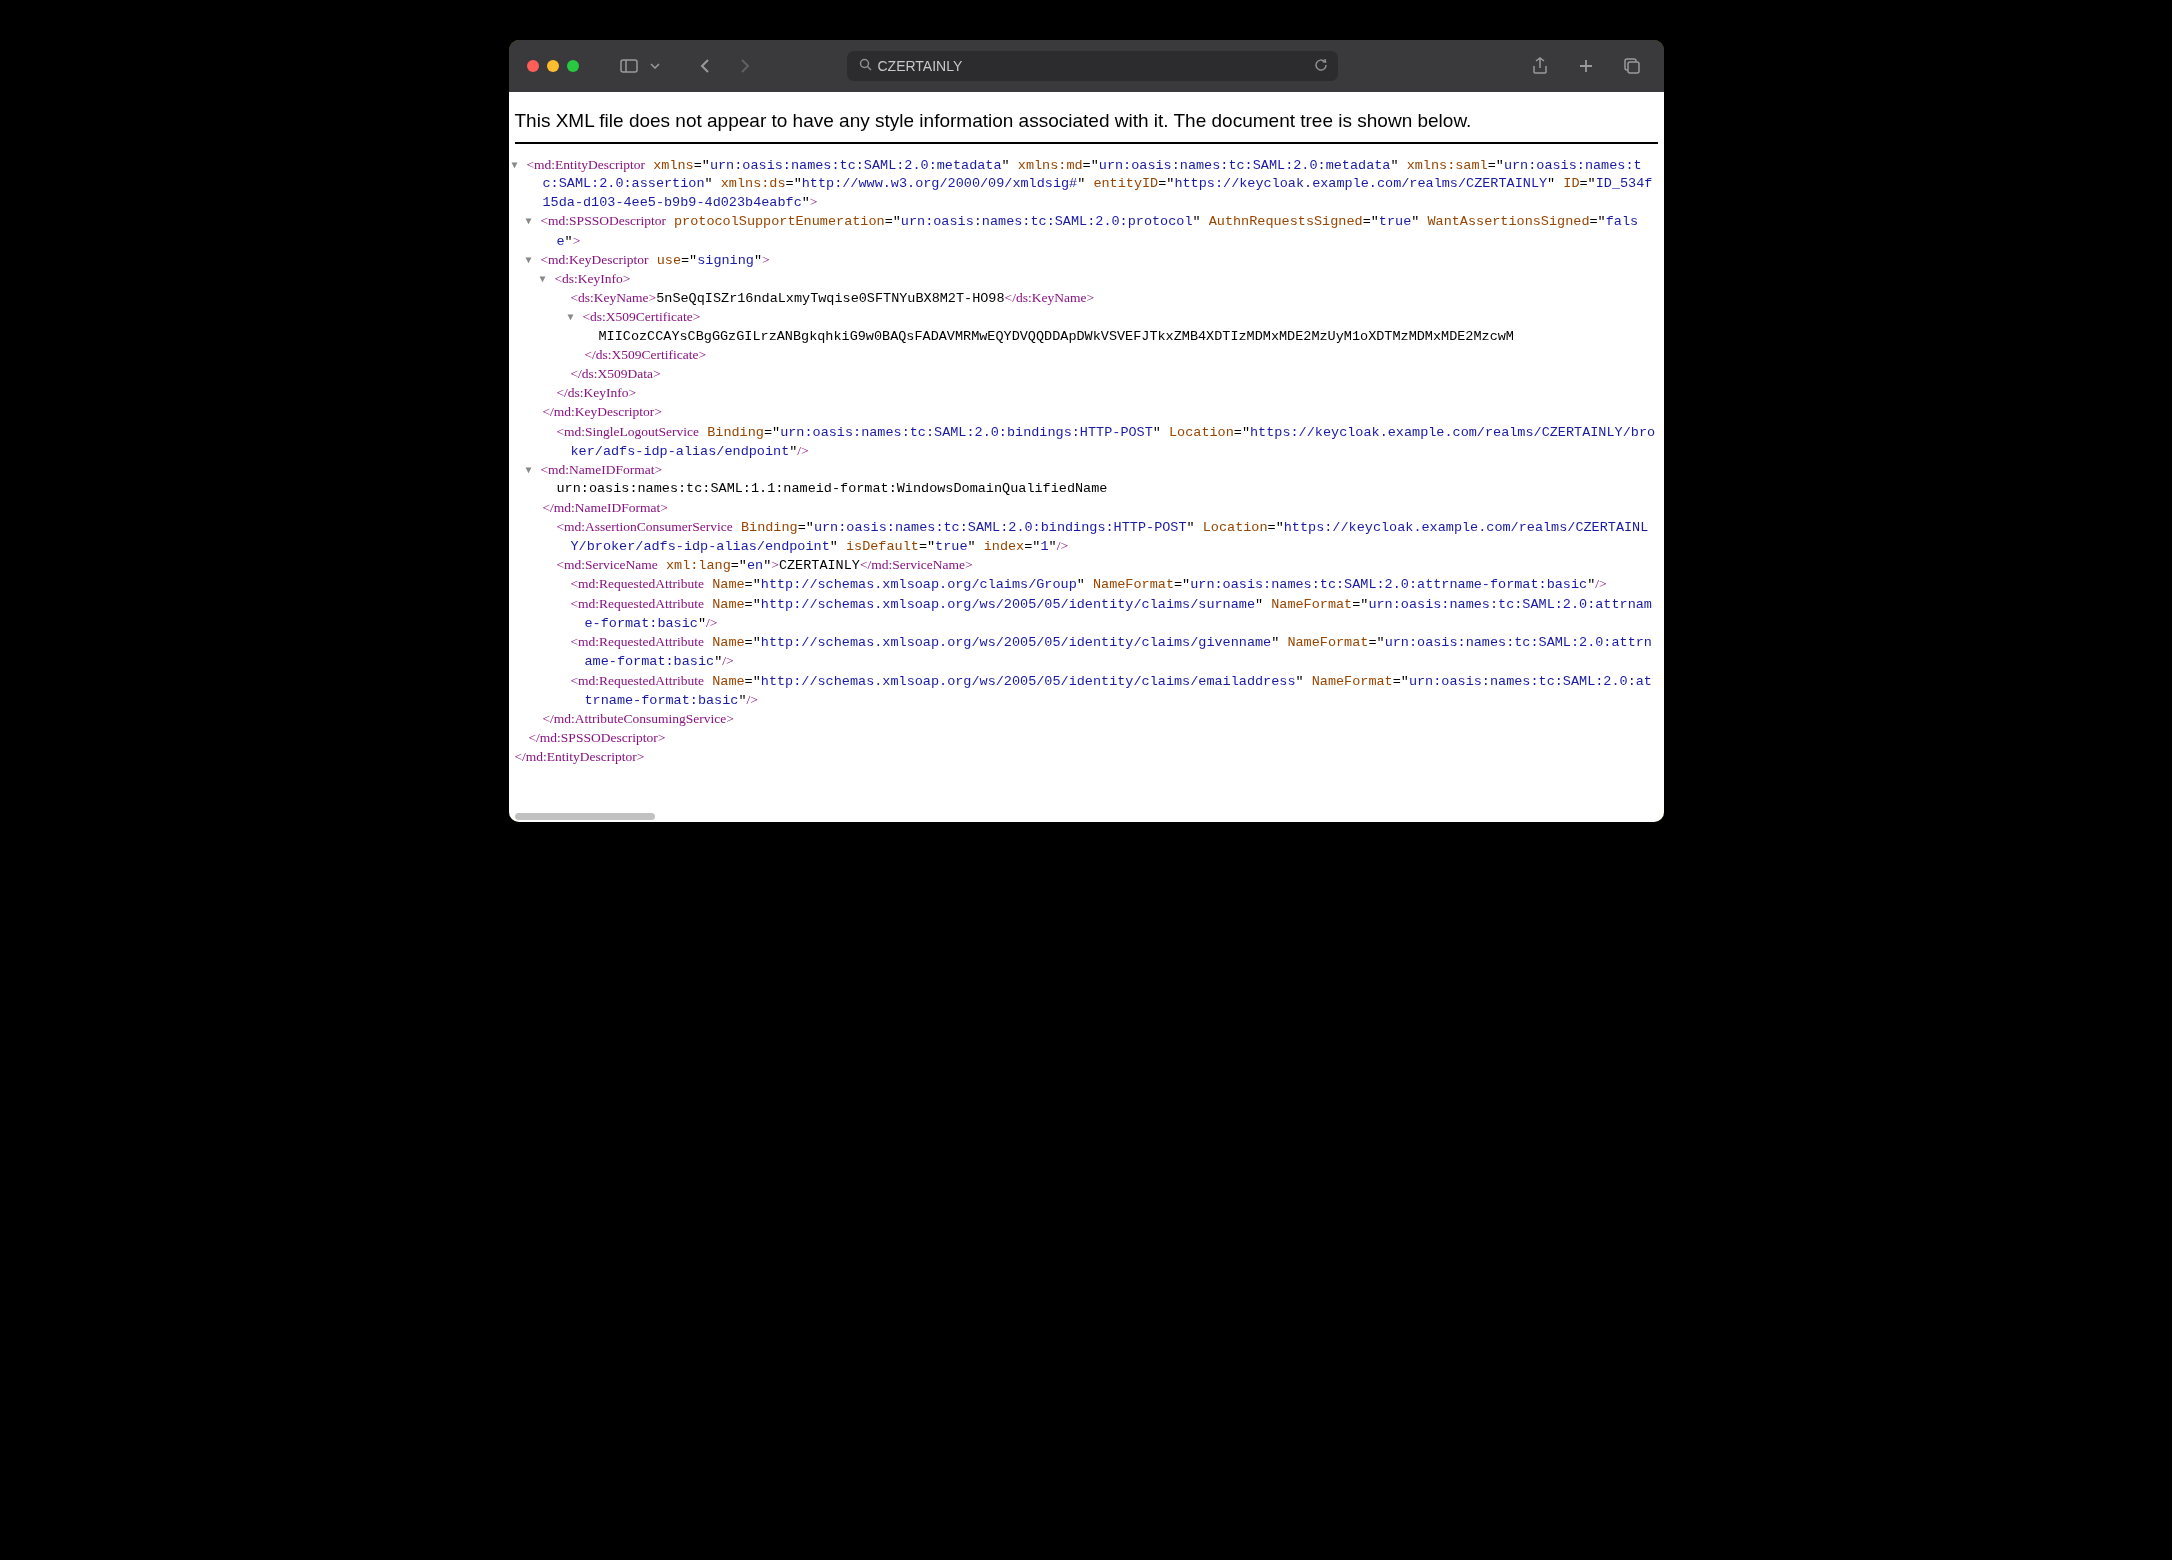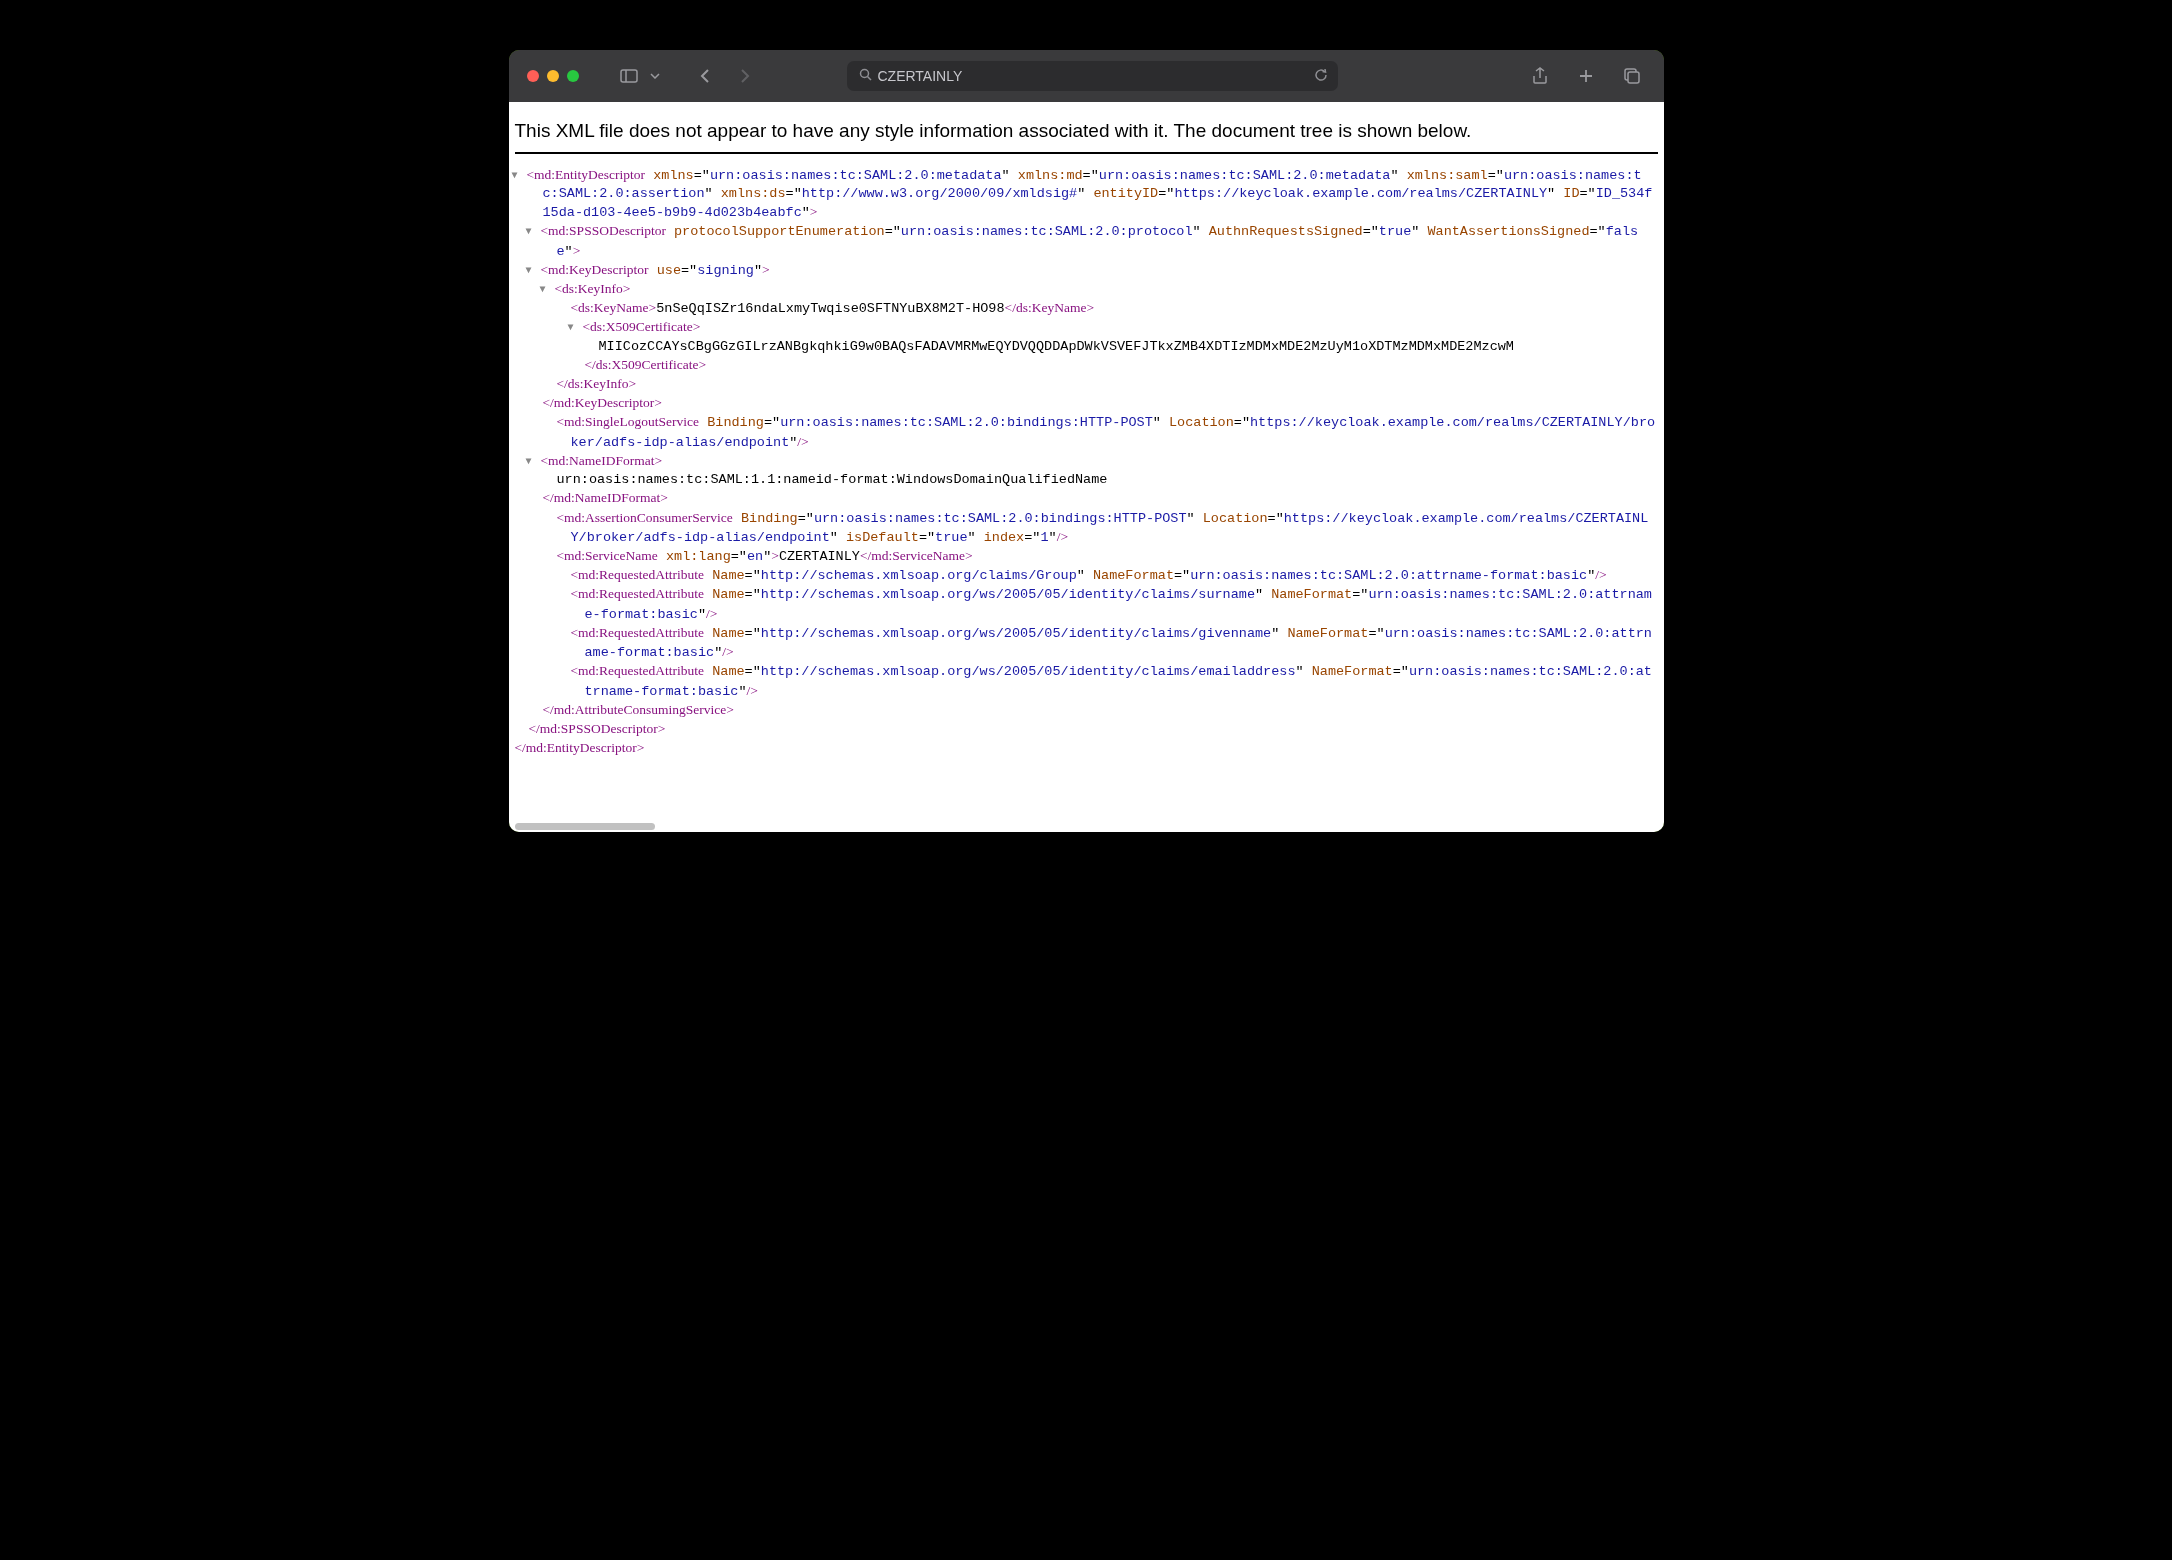--- a/index.html
+++ b/index.html
@@ -11,21 +11,20 @@
   justify-content: center;
   align-items: flex-start;
   min-height: 100vh;
 }
 .window {
   width: 1155px;
   background: #4d7c0f;
   border-radius: 10px;
   overflow: hidden;
   box-shadow: 0 20px 60px rgba(0,0,0,0.5);
-  margin-top: 10px;
 }
 .titlebar {
   background: #3a3a3c;
   height: 52px;
   display: flex;
   align-items: center;
   padding: 0 18px;
   gap: 8px;
 }
 .traffic-lights {
@@ -212,20 +211,21 @@
     <div class="notice">This XML file does not appear to have any style information associated with it. The document tree is shown below.</div>
     <div id="xml-body">
         <div class="wrap lvl0"><span class="tri">▼</span><span class="tag">&lt;md:EntityDescriptor</span> <span class="attr">xmlns</span>="<span class="val">urn:oasis:names:tc:SAML:2.0:metadata</span>" <span class="attr">xmlns:md</span>="<span class="val">urn:oasis:names:tc:SAML:2.0:metadata</span>" <span class="attr">xmlns:saml</span>="<span class="val">urn:oasis:names:tc:SAML:2.0:assertion</span>" <span class="attr">xmlns:ds</span>="<span class="val">http://www.w3.org/2000/09/xmldsig#</span>" <span class="attr">entityID</span>="<span class="val">https://keycloak.example.com/realms/CZERTAINLY</span>" <span class="attr">ID</span>="<span class="val">ID_534f15da-d103-4ee5-b9b9-4d023b4eabfc</span>"<span class="tag">&gt;</span></div>
         <div class="wrap lvl1"><span class="tri">▼</span><span class="tag">&lt;md:SPSSODescriptor</span> <span class="attr">protocolSupportEnumeration</span>="<span class="val">urn:oasis:names:tc:SAML:2.0:protocol</span>" <span class="attr">AuthnRequestsSigned</span>="<span class="val">true</span>" <span class="attr">WantAssertionsSigned</span>="<span class="val">false</span>"<span class="tag">&gt;</span></div>
         <div class="xml-line lvl2"><span class="tri">▼</span><span class="tag">&lt;md:KeyDescriptor</span> <span class="attr">use</span>="<span class="val">signing</span>"<span class="tag">&gt;</span></div>
         <div class="xml-line lvl3"><span class="tri">▼</span><span class="tag">&lt;ds:KeyInfo&gt;</span></div>
         <div class="xml-line lvl4"><span class="tag">&lt;ds:KeyName&gt;</span><span class="txt">5nSeQqISZr16ndaLxmyTwqise0SFTNYuBX8M2T-HO98</span><span class="tag">&lt;/ds:KeyName&gt;</span></div>
         <div class="xml-line lvl5"><span class="tri">▼</span><span class="tag">&lt;ds:X509Certificate&gt;</span></div>
         <div class="xml-line lvl6"><span class="txt">MIICozCCAYsCBgGGzGILrzANBgkqhkiG9w0BAQsFADAVMRMwEQYDVQQDDApDWkVSVEFJTkxZMB4XDTIzMDMxMDE2MzUyM1oXDTMzMDMxMDE2MzcwM</span></div>
         <div class="xml-line lvl5"><span class="tag">&lt;/ds:X509Certificate&gt;</span></div>
+        <div class="xml-line lvl4"><span class="tag">&lt;/ds:X509Data&gt;</span></div>
         <div class="xml-line lvl3"><span class="tag">&lt;/ds:KeyInfo&gt;</span></div>
         <div class="xml-line lvl2"><span class="tag">&lt;/md:KeyDescriptor&gt;</span></div>
         <div class="wrap lvl2"><span class="tag">&lt;md:SingleLogoutService</span> <span class="attr">Binding</span>="<span class="val">urn:oasis:names:tc:SAML:2.0:bindings:HTTP-POST</span>" <span class="attr">Location</span>="<span class="val">https://keycloak.example.com/realms/CZERTAINLY/broker/adfs-idp-alias/endpoint</span>"<span class="tag">/&gt;</span></div>
         <div class="xml-line lvl2"><span class="tri">▼</span><span class="tag">&lt;md:NameIDFormat&gt;</span></div>
         <div class="xml-line lvl3"><span class="txt">urn:oasis:names:tc:SAML:1.1:nameid-format:WindowsDomainQualifiedName</span></div>
         <div class="xml-line lvl2"><span class="tag">&lt;/md:NameIDFormat&gt;</span></div>
         <div class="wrap lvl2"><span class="tag">&lt;md:AssertionConsumerService</span> <span class="attr">Binding</span>="<span class="val">urn:oasis:names:tc:SAML:2.0:bindings:HTTP-POST</span>" <span class="attr">Location</span>="<span class="val">https://keycloak.example.com/realms/CZERTAINLY/broker/adfs-idp-alias/endpoint</span>" <span class="attr">isDefault</span>="<span class="val">true</span>" <span class="attr">index</span>="<span class="val">1</span>"<span class="tag">/&gt;</span></div>
         <div class="xml-line lvl3"><span class="tag">&lt;md:ServiceName</span> <span class="attr">xml:lang</span>="<span class="val">en</span>"<span class="tag">&gt;</span><span class="txt">CZERTAINLY</span><span class="tag">&lt;/md:ServiceName&gt;</span></div>
         <div class="wrap lvl3"><span class="tag">&lt;md:RequestedAttribute</span> <span class="attr">Name</span>="<span class="val">http://schemas.xmlsoap.org/claims/Group</span>" <span class="attr">NameFormat</span>="<span class="val">urn:oasis:names:tc:SAML:2.0:attrname-format:basic</span>"<span class="tag">/&gt;</span></div>
         <div class="wrap lvl3"><span class="tag">&lt;md:RequestedAttribute</span> <span class="attr">Name</span>="<span class="val">http://schemas.xmlsoap.org/ws/2005/05/identity/claims/surname</span>" <span class="attr">NameFormat</span>="<span class="val">urn:oasis:names:tc:SAML:2.0:attrname-format:basic</span>"<span class="tag">/&gt;</span></div>

